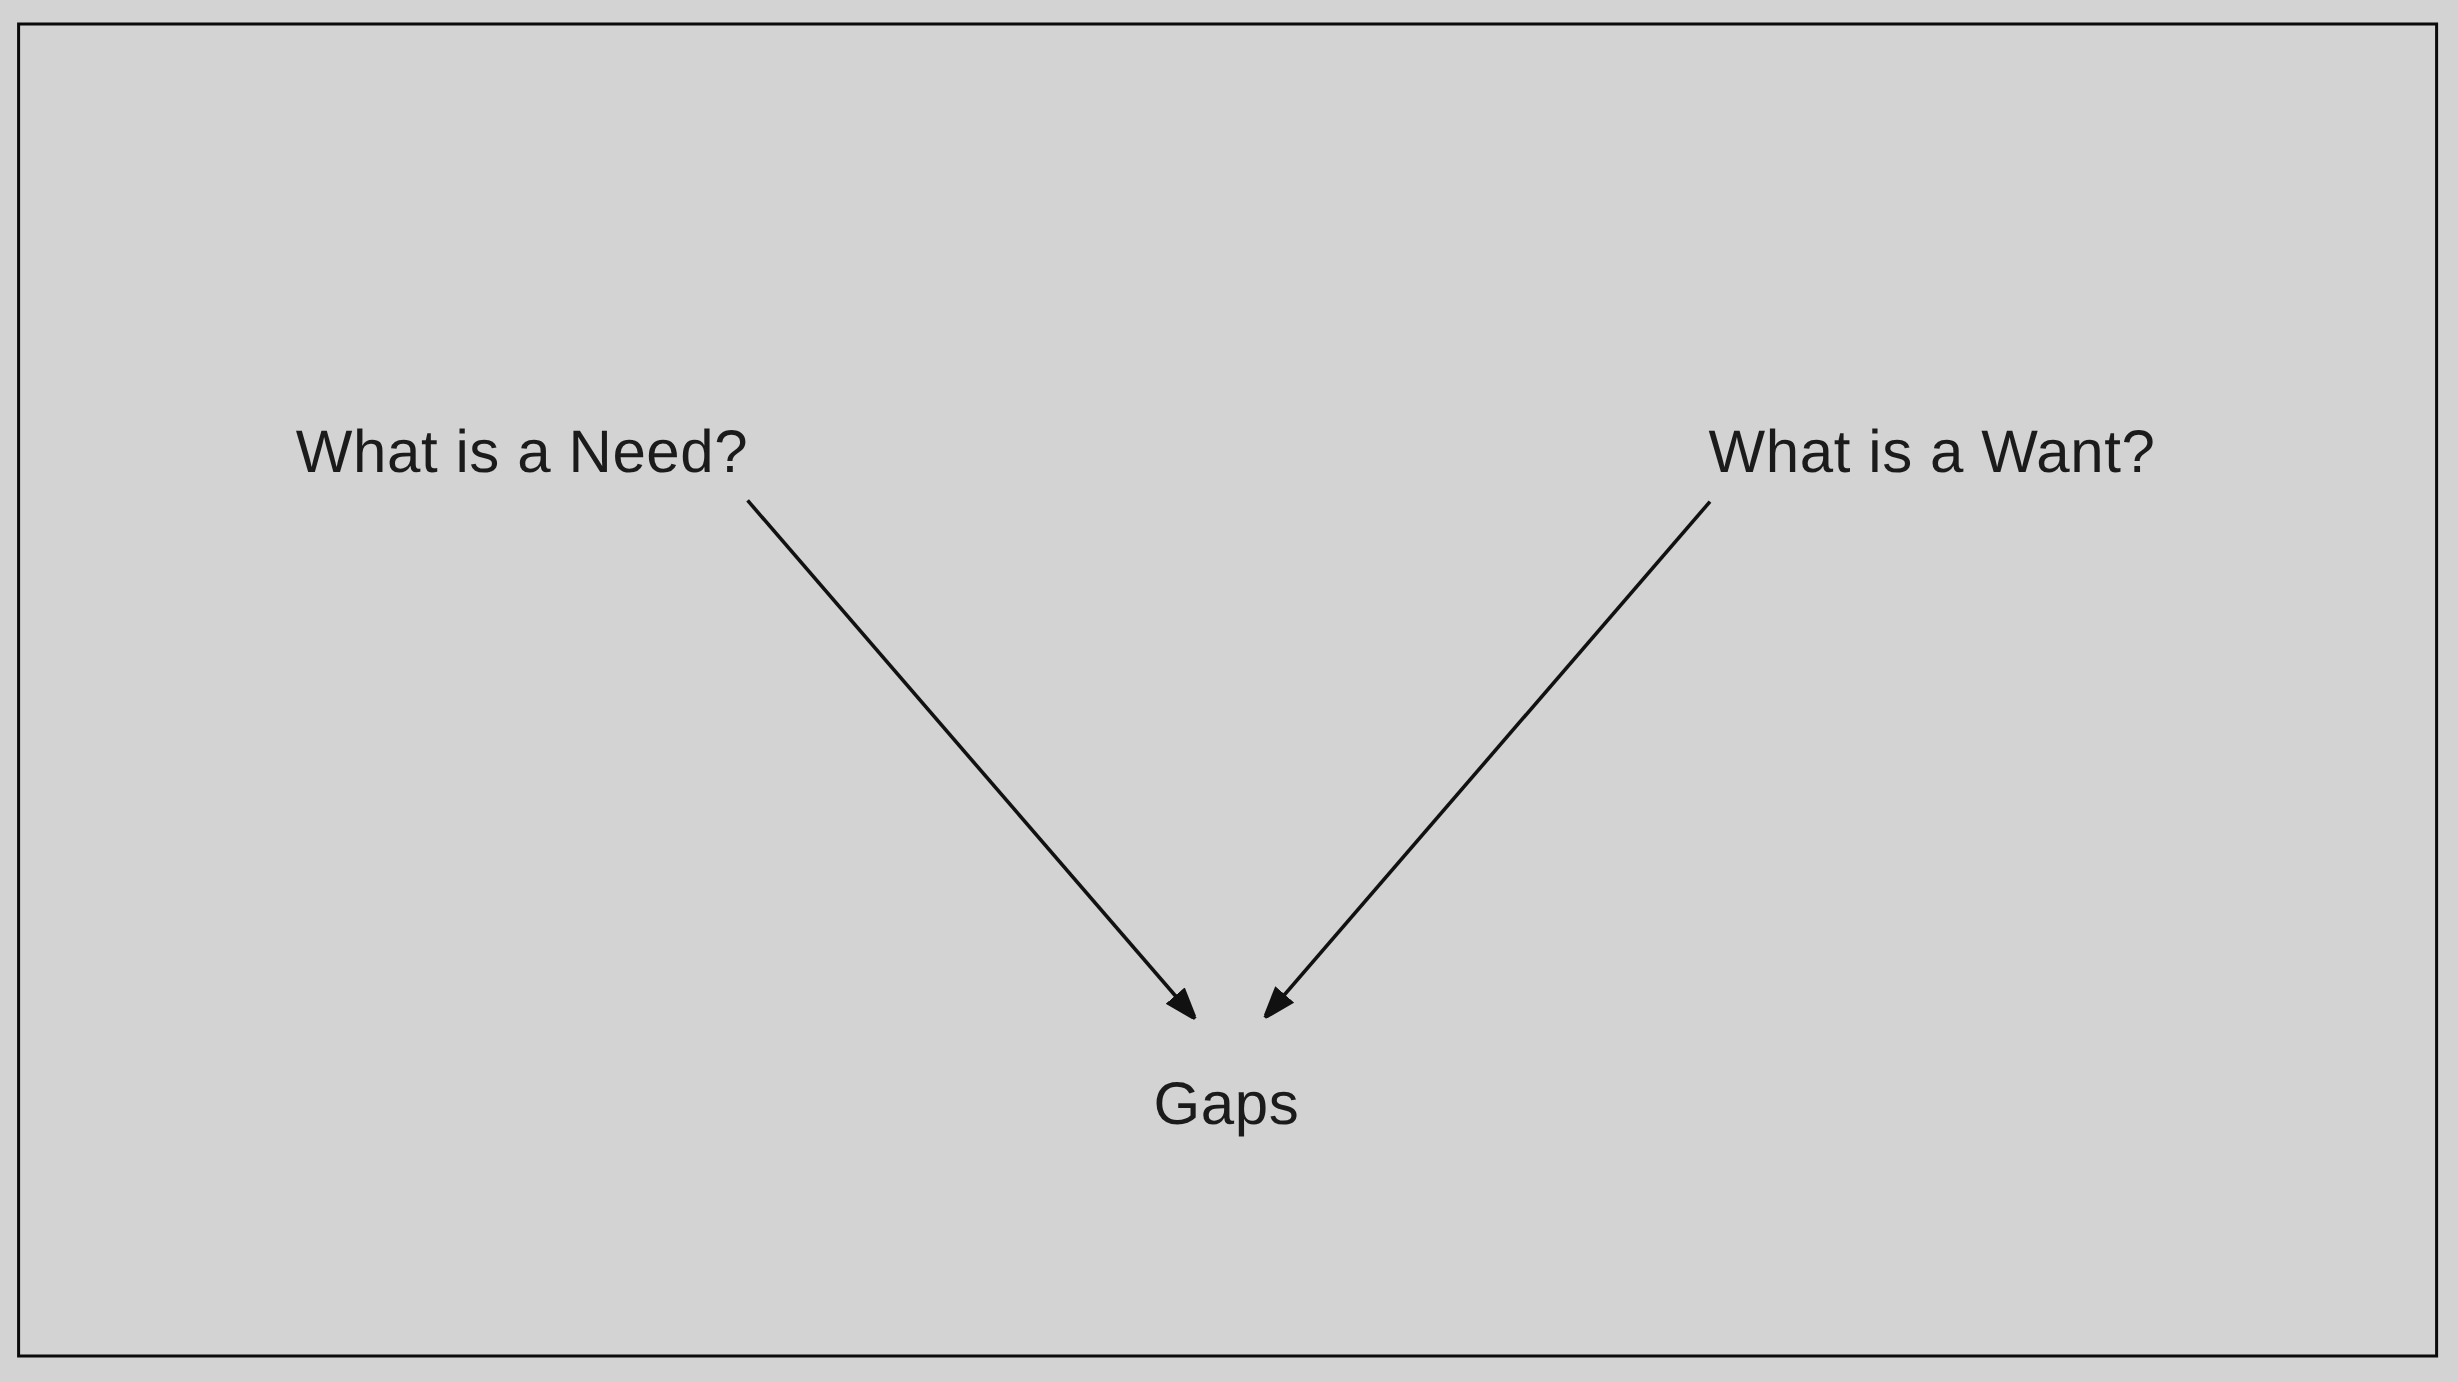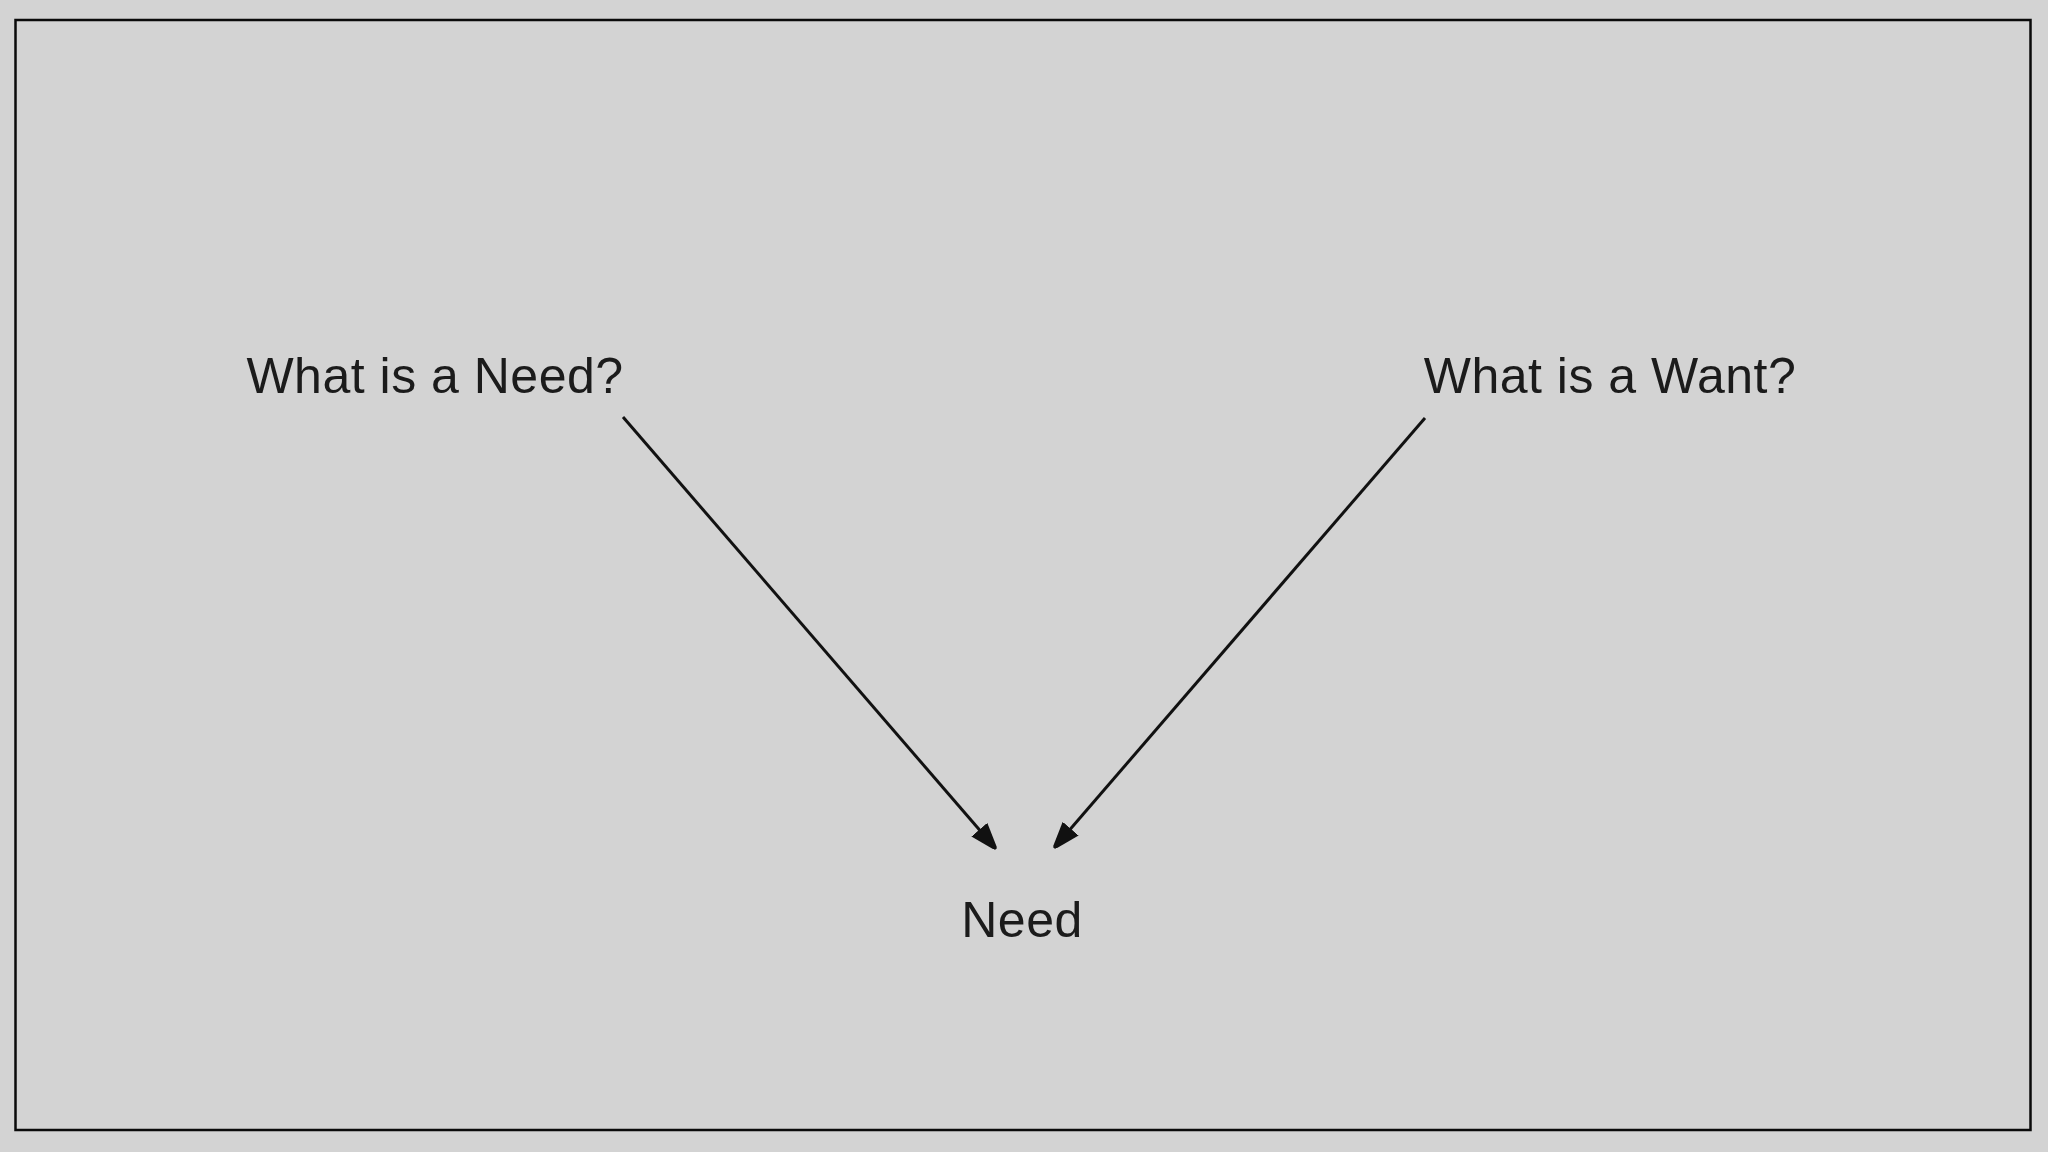--- a/index.html
+++ b/index.html
@@ -59,15 +59,15 @@
 
     <line x1="623" y1="417" x2="996" y2="849" stroke-width="3" marker-end="url(#arrowhead)" stroke="#111111"></line>
 
     <line x1="1425" y1="418" x2="1054" y2="848" stroke-width="3" marker-end="url(#arrowhead)" stroke="#111111"></line>
   </svg>
 
   <div class="node-label need-label">What is a Need?</div>
 
   <div class="node-label want-label">What is a Want?</div>
 
-  <div class="node-label gaps-label">Need</div>
+  <div class="node-label gaps-label">Gaps</div>
 
 </div>
 
 </body></html>

